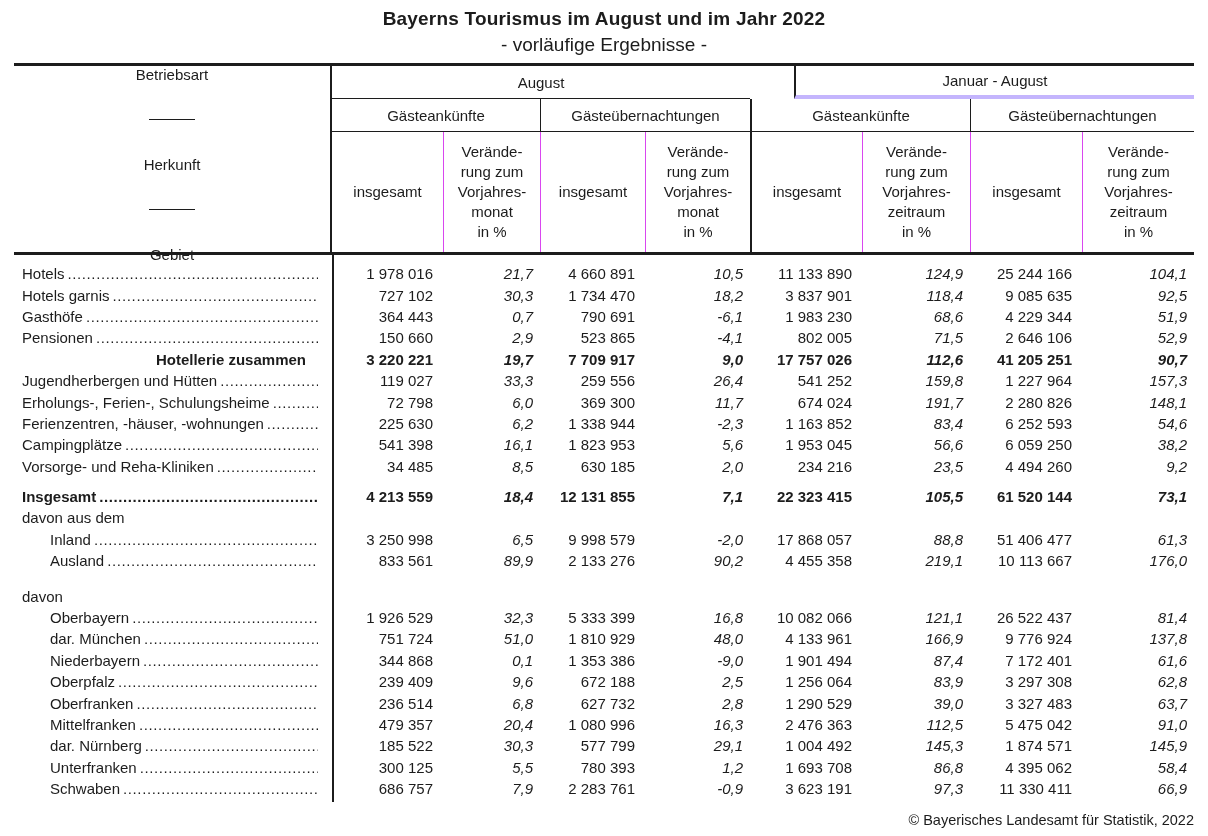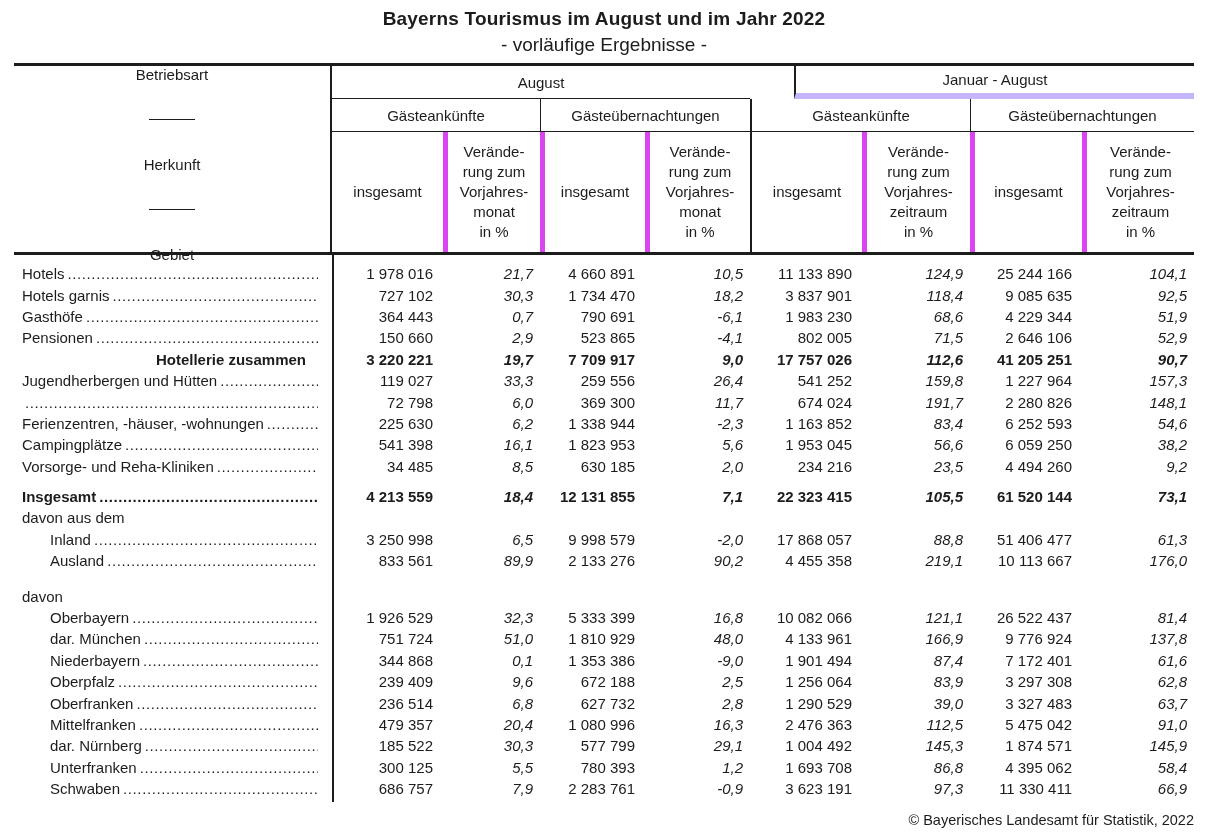--- a/index.html
+++ b/index.html
@@ -30,27 +30,27 @@
   }
   .hcell { display: flex; align-items: center; justify-content: center; text-align: center; }
   .label-head {
     grid-column: 1 / 2; grid-row: 1 / 4;
     display: flex; flex-direction: column; align-items: center; justify-content: space-evenly;
     border-right: 2px solid #1c1c1c;
     gap: 36px;
   }
   .small-rule { width: 46px; border-top: 1.5px solid #1c1c1c; height: 0; }
   .period-aug  { grid-column: 2 / 6; grid-row: 1; border-bottom: 1px solid #1c1c1c; }
-  .period-jan  { grid-column: 6 / 10; grid-row: 1; border-bottom: 6px solid #c4b5fd; border-left: 2px solid #1c1c1c; margin-left: 44px; }
+  .period-jan  { grid-column: 6 / 10; grid-row: 1; border-bottom: 4px solid #c4b5fd; border-left: 2px solid #1c1c1c; margin-left: 44px; }
   .grp-ga-aug  { grid-column: 2 / 4; grid-row: 2; border-bottom: 1px solid #1c1c1c; }
   .grp-gu-aug  { grid-column: 4 / 6; grid-row: 2; border-bottom: 1px solid #1c1c1c; border-left: 1px solid #1c1c1c; }
   .grp-ga-jan  { grid-column: 6 / 8; grid-row: 2; border-bottom: 1px solid #1c1c1c; border-left: 2px solid #1c1c1c; }
   .grp-gu-jan  { grid-column: 8 / 10; grid-row: 2; border-bottom: 1px solid #1c1c1c; border-left: 1px solid #1c1c1c; }
   .sub { grid-row: 3; white-space: pre-line; line-height: 20px; }
-  .sub.b1 { border-left: 5px solid #d946ef; }
+  .sub.b1 { border-left: 1px solid #d946ef; }
   .sub.b2 { border-left: 2px solid #1c1c1c; }
 
   .tbody {
     position: relative;
     padding-top: 8px; padding-bottom: 3px;
     background: linear-gradient(#1c1c1c, #1c1c1c) no-repeat 318px 0 / 2px 100%;
     font-size: 15px;
   }
   .row {
     display: grid;
@@ -205,20 +205,21 @@
           <div class="pct">33,3</div>
           <div class="num">259 556</div>
           <div class="pct">26,4</div>
           <div class="num">541 252</div>
           <div class="pct">159,8</div>
           <div class="num">1 227 964</div>
           <div class="pct">157,3</div>
         </div>
         <div class="row item">
           <div class="rlabel">
+            <span>Erholungs-, Ferien-, Schulungsheime</span>
             <span class="dots">........................................................................................................................................................................................................</span>
           </div>
           <div class="num">72 798</div>
           <div class="pct">6,0</div>
           <div class="num">369 300</div>
           <div class="pct">11,7</div>
           <div class="num">674 024</div>
           <div class="pct">191,7</div>
           <div class="num">2 280 826</div>
           <div class="pct">148,1</div>

